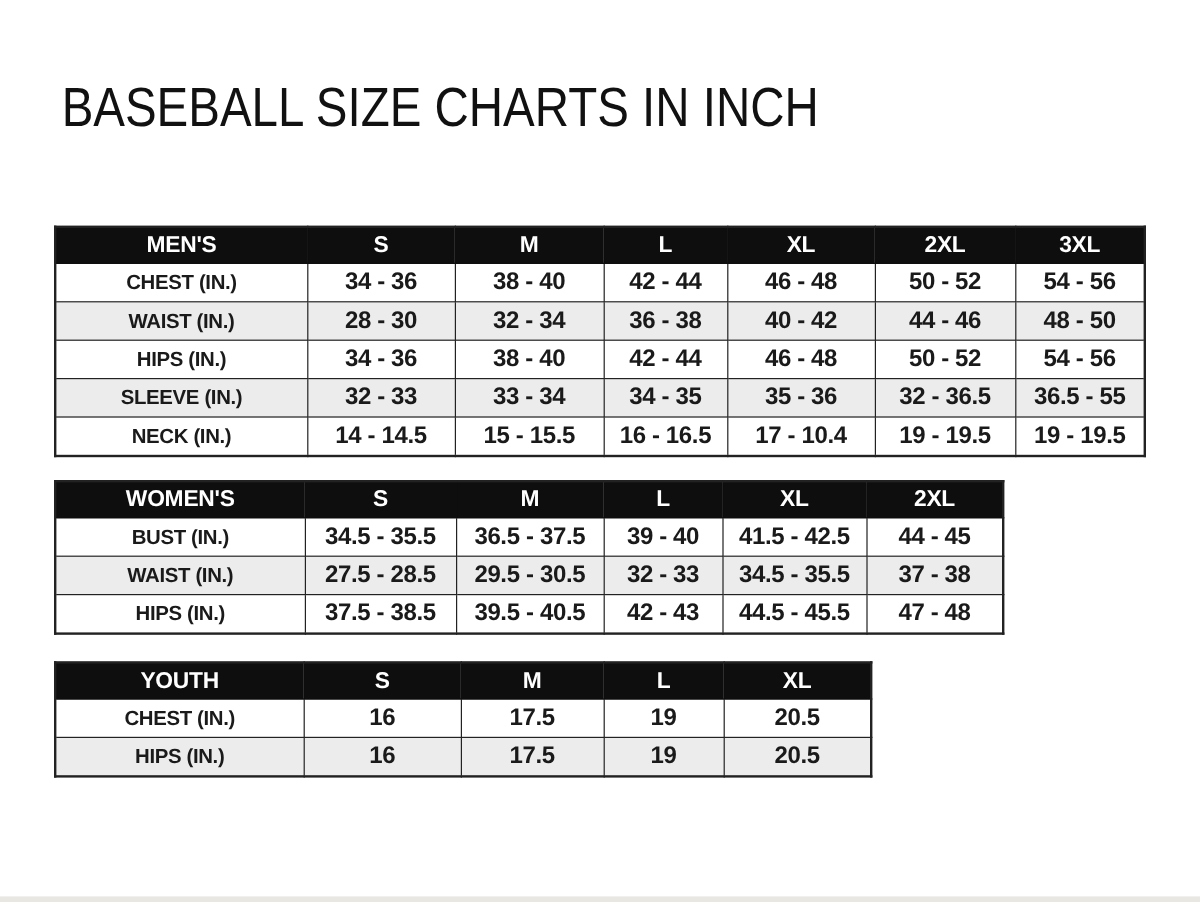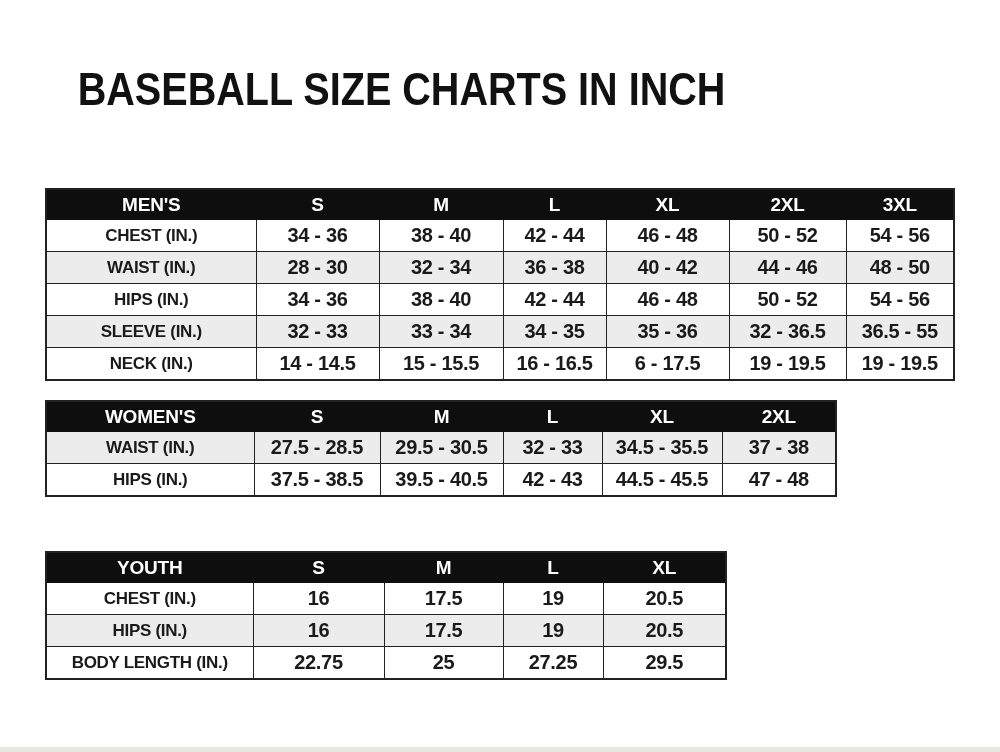--- a/index.html
+++ b/index.html
@@ -12,24 +12,23 @@
     font-family: "Liberation Sans", sans-serif;
   }
 
   
   .page-title {
     position: absolute;
     top: 66px;
     left: 0;
     width: 804px;
     margin: 0;
-    text-align: center;
     font-size: 46px;
     line-height: 1.0;
-    font-weight: bold;
+    font-weight: normal;
     color: #111111;
     letter-spacing: 0px;
   }
   .page-title span {
     display: inline-block;
     transform: scaleX(0.86);
     transform-origin: center;
     white-space: nowrap;
   }
 
@@ -156,21 +155,21 @@
           <td>34 - 35</td>
           <td>35 - 36</td>
           <td>32 - 36.5</td>
           <td>36.5 - 55</td>
         </tr>
         <tr>
           <td class="row-label">NECK (IN.)</td>
           <td>14 - 14.5</td>
           <td>15 - 15.5</td>
           <td>16 - 16.5</td>
-          <td>6 - 17.5</td>
+          <td>17 - 10.4</td>
           <td>19 - 19.5</td>
           <td>19 - 19.5</td>
         </tr>
       </tbody>
     </table>
   <table class="size-table t-womens">
       <colgroup>
         <col>
         <col>
         <col>
@@ -182,20 +181,28 @@
         <tr>
           <th>WOMEN'S</th>
           <th>S</th>
           <th>M</th>
           <th>L</th>
           <th>XL</th>
           <th>2XL</th>
         </tr>
       </thead>
       <tbody>
+        <tr>
+          <td class="row-label">BUST (IN.)</td>
+          <td>34.5 - 35.5</td>
+          <td>36.5 - 37.5</td>
+          <td>39 - 40</td>
+          <td>41.5 - 42.5</td>
+          <td>44 - 45</td>
+        </tr>
         <tr class="stripe">
           <td class="row-label">WAIST (IN.)</td>
           <td>27.5 - 28.5</td>
           <td>29.5 - 30.5</td>
           <td>32 - 33</td>
           <td>34.5 - 35.5</td>
           <td>37 - 38</td>
         </tr>
         <tr>
           <td class="row-label">HIPS (IN.)</td>
@@ -232,24 +239,17 @@
           <td>19</td>
           <td>20.5</td>
         </tr>
         <tr class="stripe">
           <td class="row-label">HIPS (IN.)</td>
           <td>16</td>
           <td>17.5</td>
           <td>19</td>
           <td>20.5</td>
         </tr>
-        <tr>
-          <td class="row-label">BODY LENGTH (IN.)</td>
-          <td>22.75</td>
-          <td>25</td>
-          <td>27.25</td>
-          <td>29.5</td>
-        </tr>
       </tbody>
     </table>
 
   <div class="bottom-edge"></div>
 </div>
 
 </body></html>

